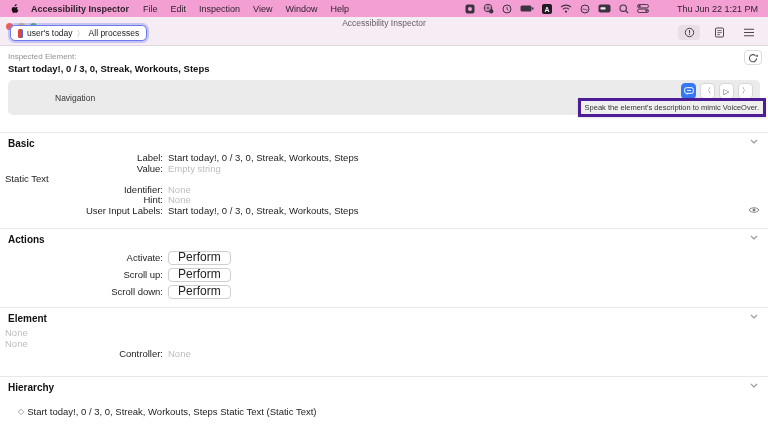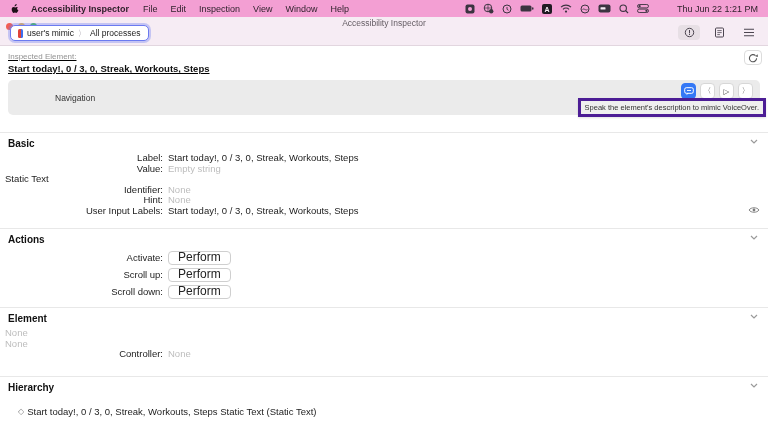--- a/index.html
+++ b/index.html
@@ -26,21 +26,21 @@
     padding:0 7px; font-size:8.5px; color:#222; }
   .phone-glyph { width:5px; height:9px; border-radius:1.5px; overflow:hidden; display:flex; }
   .phone-glyph i { display:block; width:50%; height:100%; }
   .target-sep { color:#9a93a0; font-size:8px; }
   .titlebar-right { position:absolute; top:8px; right:8px; display:flex; align-items:center; gap:8px; }
   .tb-btn { display:flex; align-items:center; justify-content:center; height:15px; min-width:22px; border-radius:4px; color:#4c4550; }
   .tb-btn.active { background:#e7dfe5; }
 
   
   .content { position:relative; height:382px; background:#fff; }
-  .inspected { position:relative; padding:6px 8px 3px 8px;text-decoration:underline; }
+  .inspected { position:relative; padding:6px 8px 3px 8px; }
   .inspected-heading { font-size:8px; color:#929292; margin-bottom:2px; }
   .inspected-value { font-size:9.5px; font-weight:bold; color:#111; }
   .refresh-btn { position:absolute; top:4px; right:6px; width:18px; height:15px; border:1px solid #dcdcdc; border-radius:4px;
     background:#fff; display:flex; align-items:center; justify-content:center; }
 
   .navbar { margin:3px 8px 0 8px; height:35px; background:#ebebeb; border-radius:5px; display:flex; align-items:center; position:relative; }
   .navbar-label { font-size:8.5px; color:#333; margin-left:47px; }
   .nav-controls { position:absolute; right:7px; top:3px; display:flex; gap:4px; }
   .nav-btn { width:15px; height:16px; border-radius:4px; background:#fff; border:1px solid #d7d7d7; display:flex; align-items:center; justify-content:center; font-size:7.5px; color:#444; }
   .nav-btn.speak { background:#3478f6; border-color:#3478f6; }
@@ -160,21 +160,21 @@
   <div class="traffic">
     <span class="t-red"></span>
     <span class="t-yellow"></span>
     <span class="t-green"></span>
   </div>
   <div class="target-btn">
     <span class="phone-glyph">
         <i style="background:#e0443a"></i>
         <i style="background:#3b6ff0"></i>
       </span>
-    <span>user's mimic</span>
+    <span>user's today</span>
     <span class="target-sep">〉</span>
     <span>All processes</span>
   </div>
   <div class="titlebar-right">
     <span class="tb-btn active">
       <svg width="11" height="11" viewBox="0 0 11 11">
           <circle cx="5.5" cy="5.5" r="4.2" fill="none" stroke="#4c4550" stroke-width="1"></circle>
           <rect x="5" y="3" width="1" height="3.4" fill="#4c4550"></rect>
           <rect x="5" y="7" width="1" height="1" fill="#4c4550"></rect>
         </svg>

